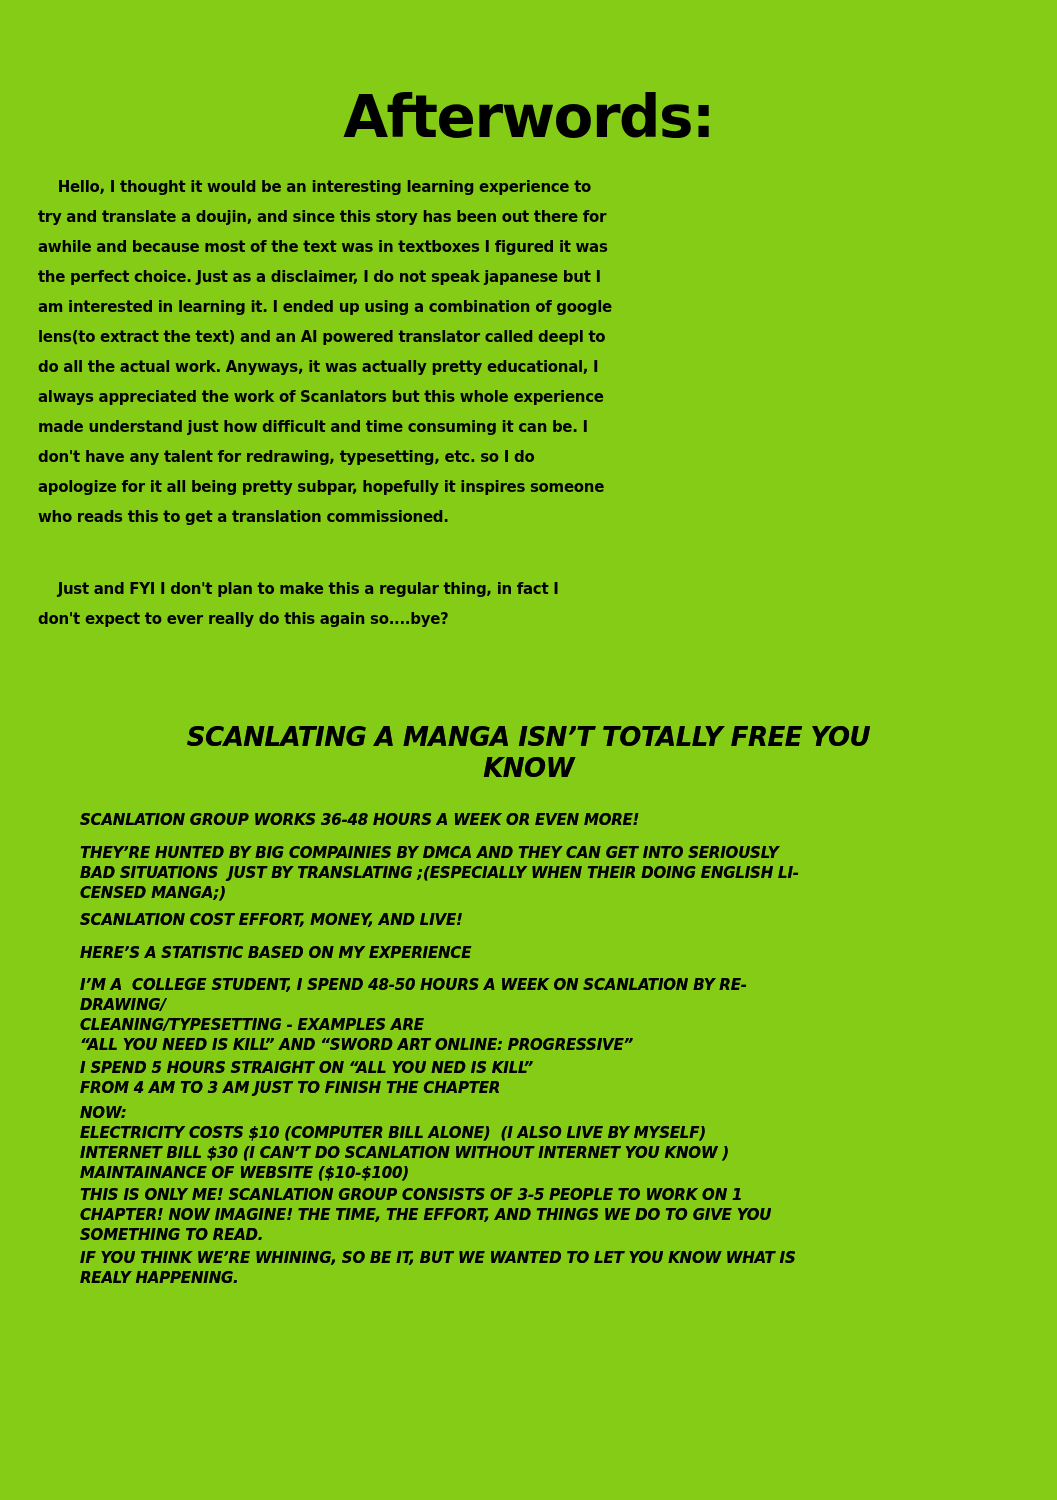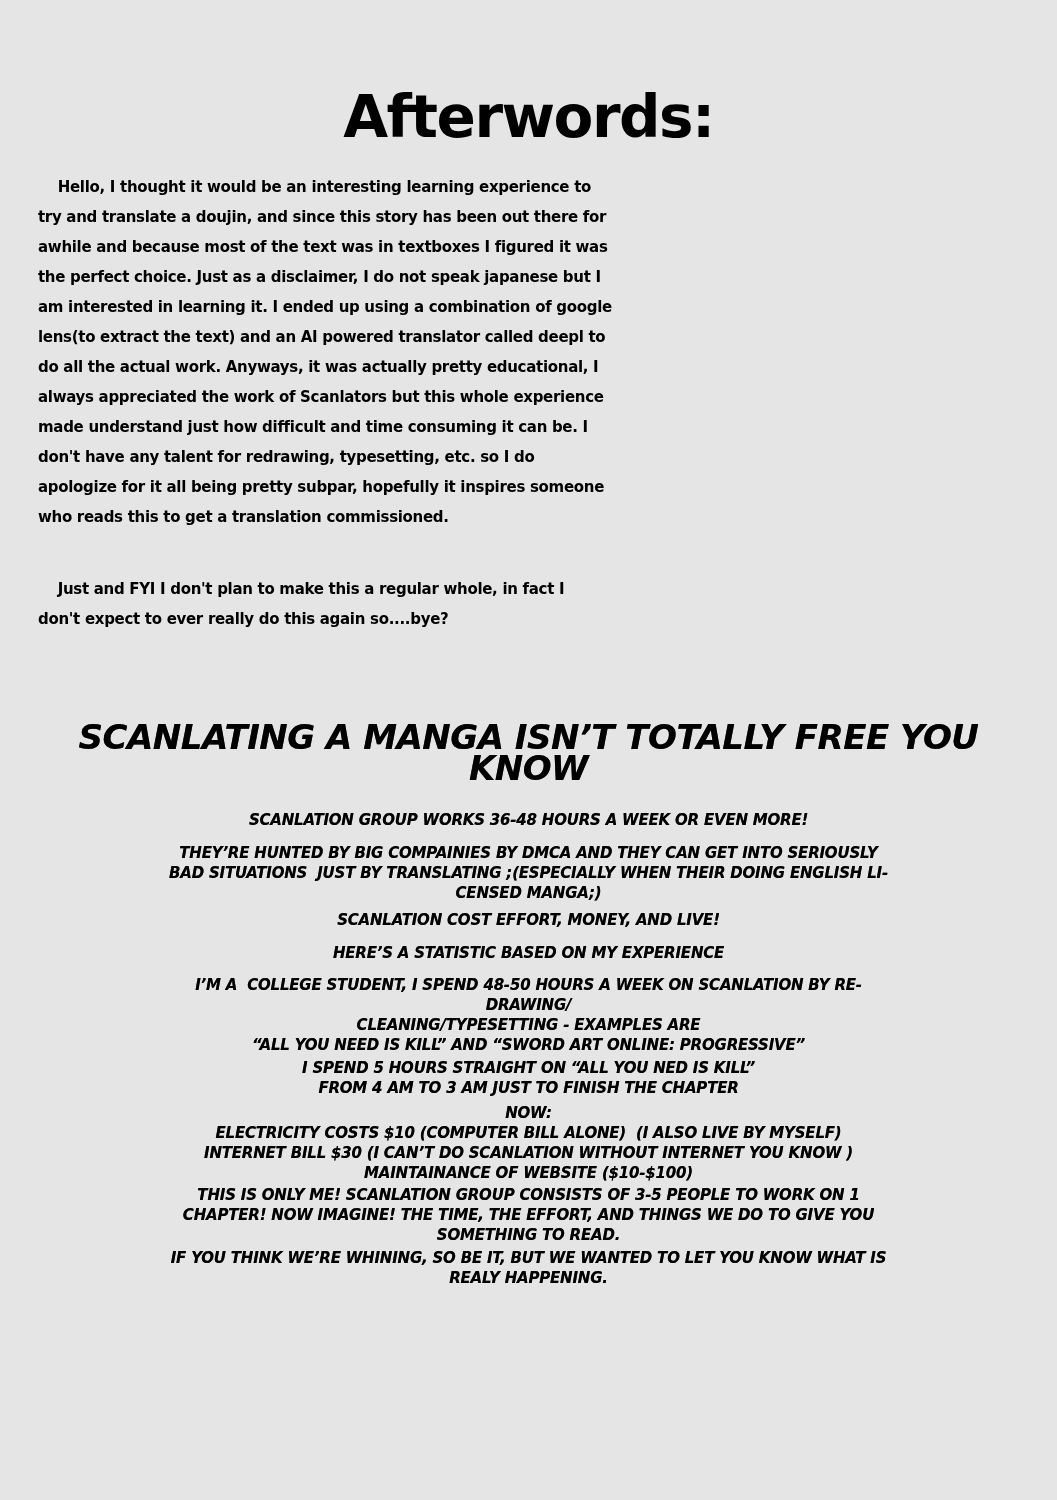--- a/index.html
+++ b/index.html
@@ -2,48 +2,48 @@
 <html><head>
 <meta charset="utf-8">
 <style>
   html,body{margin:0;padding:0;}
   body{
     width:1057px;height:1500px;
     background:#ffffff;color:#000000;
     font-family:"DejaVu Sans","Liberation Sans",sans-serif;
     position:relative;overflow:hidden;
   }
-  .page{position:absolute;inset:0;background:#e5e5e5;}
+  .page{position:absolute;inset:0;background:#84cc16;}
   .page-title{
     position:absolute;top:44px;left:0;right:0;
     text-align:center;
     font-size:58px;font-weight:bold;letter-spacing:-1.5px;
     white-space:pre-wrap;
   }
   .body-par{
     position:absolute;left:38px;right:30px;
     font-size:15px;font-weight:bold;letter-spacing:-0.3px;
     line-height:30px;white-space:pre-wrap;
     text-align:left;
   }
   .p1{top:172px;}
   .p2{top:574px;}
   .comic{
     font-style:italic;font-weight:bold;
     text-shadow:0 0 0.6px rgba(0,0,0,0.65);
   }
   .comic-title{
     position:absolute;left:0;right:0;top:722px;
-    text-align:center;font-size:34px;line-height:31px;
+    text-align:center;font-size:26px;line-height:31px;
     font-weight:bold;font-style:italic;
     white-space:pre-wrap;letter-spacing:-0.5px;
   }
   .comic-par{
     position:absolute;left:80px;right:80px;
-    text-align:center;font-size:15px;line-height:20px;
+    font-size:15px;line-height:20px;
     white-space:pre-wrap;letter-spacing:-0.2px;
   }
   .g0{top:810px;}
   .g1{top:843px;}
   .g2{top:910px;}
   .g3{top:943px;}
   .g4{top:975px;}
   .g5{top:1058px;}
   .g6{top:1103px;}
   .g7{top:1185px;}
@@ -62,21 +62,21 @@
 the perfect choice. Just as a disclaimer, I do not speak japanese but I
 am interested in learning it. I ended up using a combination of google
 lens(to extract the text) and an AI powered translator called deepl to
 do all the actual work. Anyways, it was actually pretty educational, I
 always appreciated the work of Scanlators but this whole experience
 made understand just how difficult and time consuming it can be. I
 don't have any talent for redrawing, typesetting, etc. so I do
 apologize for it all being pretty subpar, hopefully it inspires someone
 who reads this to get a translation commissioned.</div>
 
-  <div class="body-par p2">    Just and FYI I don't plan to make this a regular whole, in fact I
+  <div class="body-par p2">    Just and FYI I don't plan to make this a regular thing, in fact I
 don't expect to ever really do this again so....bye?</div>
 
   <div>
 
     <div class="comic-title comic">SCANLATING A MANGA ISN’T TOTALLY FREE YOU
 KNOW</div>
 
     <div class="comic-par comic g0">SCANLATION GROUP WORKS 36-48 HOURS A WEEK OR EVEN MORE!</div>
 
     <div class="comic-par comic g1">THEY’RE HUNTED BY BIG COMPAINIES BY DMCA AND THEY CAN GET INTO SERIOUSLY

